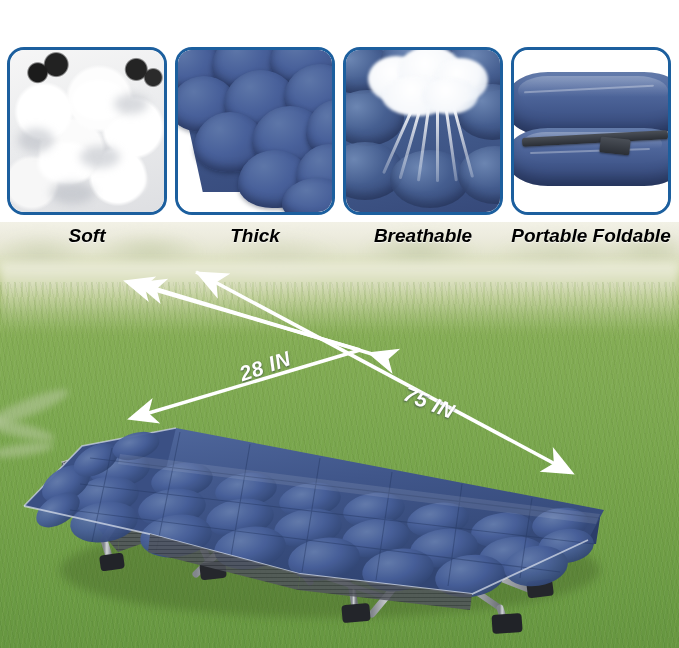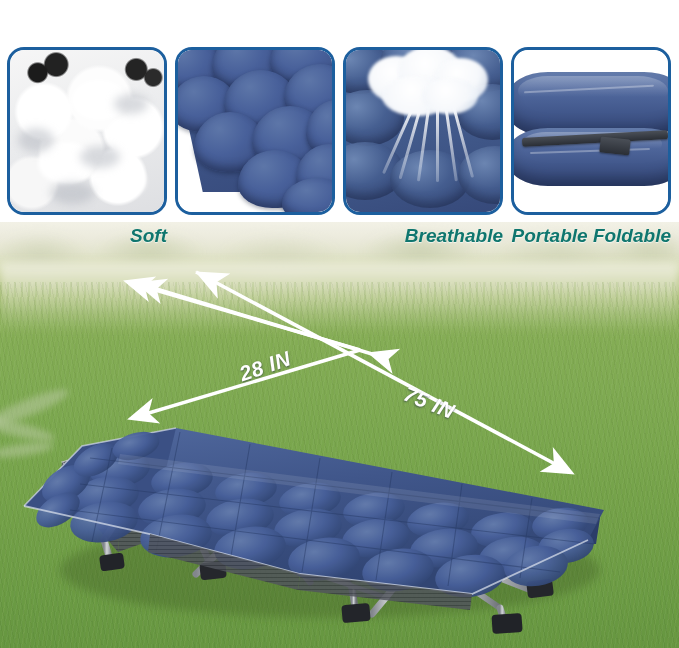--- a/index.html
+++ b/index.html
@@ -97,24 +97,24 @@
     border:3px solid #1c5f9e;border-radius:17px;
     background:#ffffff;overflow:hidden;
     box-sizing:border-box;
   }
   #panel-0{left:7px;}
   #panel-1{left:175px;}
   #panel-2{left:343px;}
   #panel-3{left:511px;}
   .panel-inner{position:absolute;inset:0;overflow:hidden;border-radius:14px;}
   .caption{
-    position:absolute;top:226px;width:160px;text-align:right;
+    position:absolute;top:226px;width:160px;text-align:center;
     font-family:"Liberation Sans Narrow","Liberation Sans",sans-serif;
     font-weight:bold;font-style:italic;font-size:19px;line-height:19px;
-    color:#0f766e;white-space:nowrap;
+    color:#000000;white-space:nowrap;
     text-shadow:0 1px 1px rgba(255,255,255,.7);
   }
   #cap-0{left:7px;}
   #cap-1{left:175px;}
   #cap-2{left:343px;}
   #cap-3{left:511px;}
 
   
   .cotton{
     position:absolute;inset:0;
@@ -446,17 +446,18 @@
         <div class="roll" style="left:-6px;top:78px;width:176px;height:58px;"></div>
         <div class="roll-hi" style="left:8px;top:82px;width:140px;height:24px;"></div>
         <div class="seam" style="left:10px;top:38px;width:130px;height:2px;transform:rotate(-3deg);"></div>
         <div class="seam" style="left:16px;top:100px;width:120px;height:2px;transform:rotate(-2deg);"></div>
         <div class="strap" style="left:8px;top:84px;width:146px;height:9px;transform:rotate(-3deg);"></div>
         <div class="strap" style="left:86px;top:88px;width:30px;height:16px;transform:rotate(6deg);border-radius:2px;"></div>
       </div>
     </div>
 
     <div class="caption" id="cap-0">Soft</div>
+    <div class="caption" id="cap-1">Thick</div>
     <div class="caption" id="cap-3">Portable Foldable</div>
     <div class="caption" id="cap-2">Breathable</div>
   </div>
 
 </div>
 
 </body></html>

